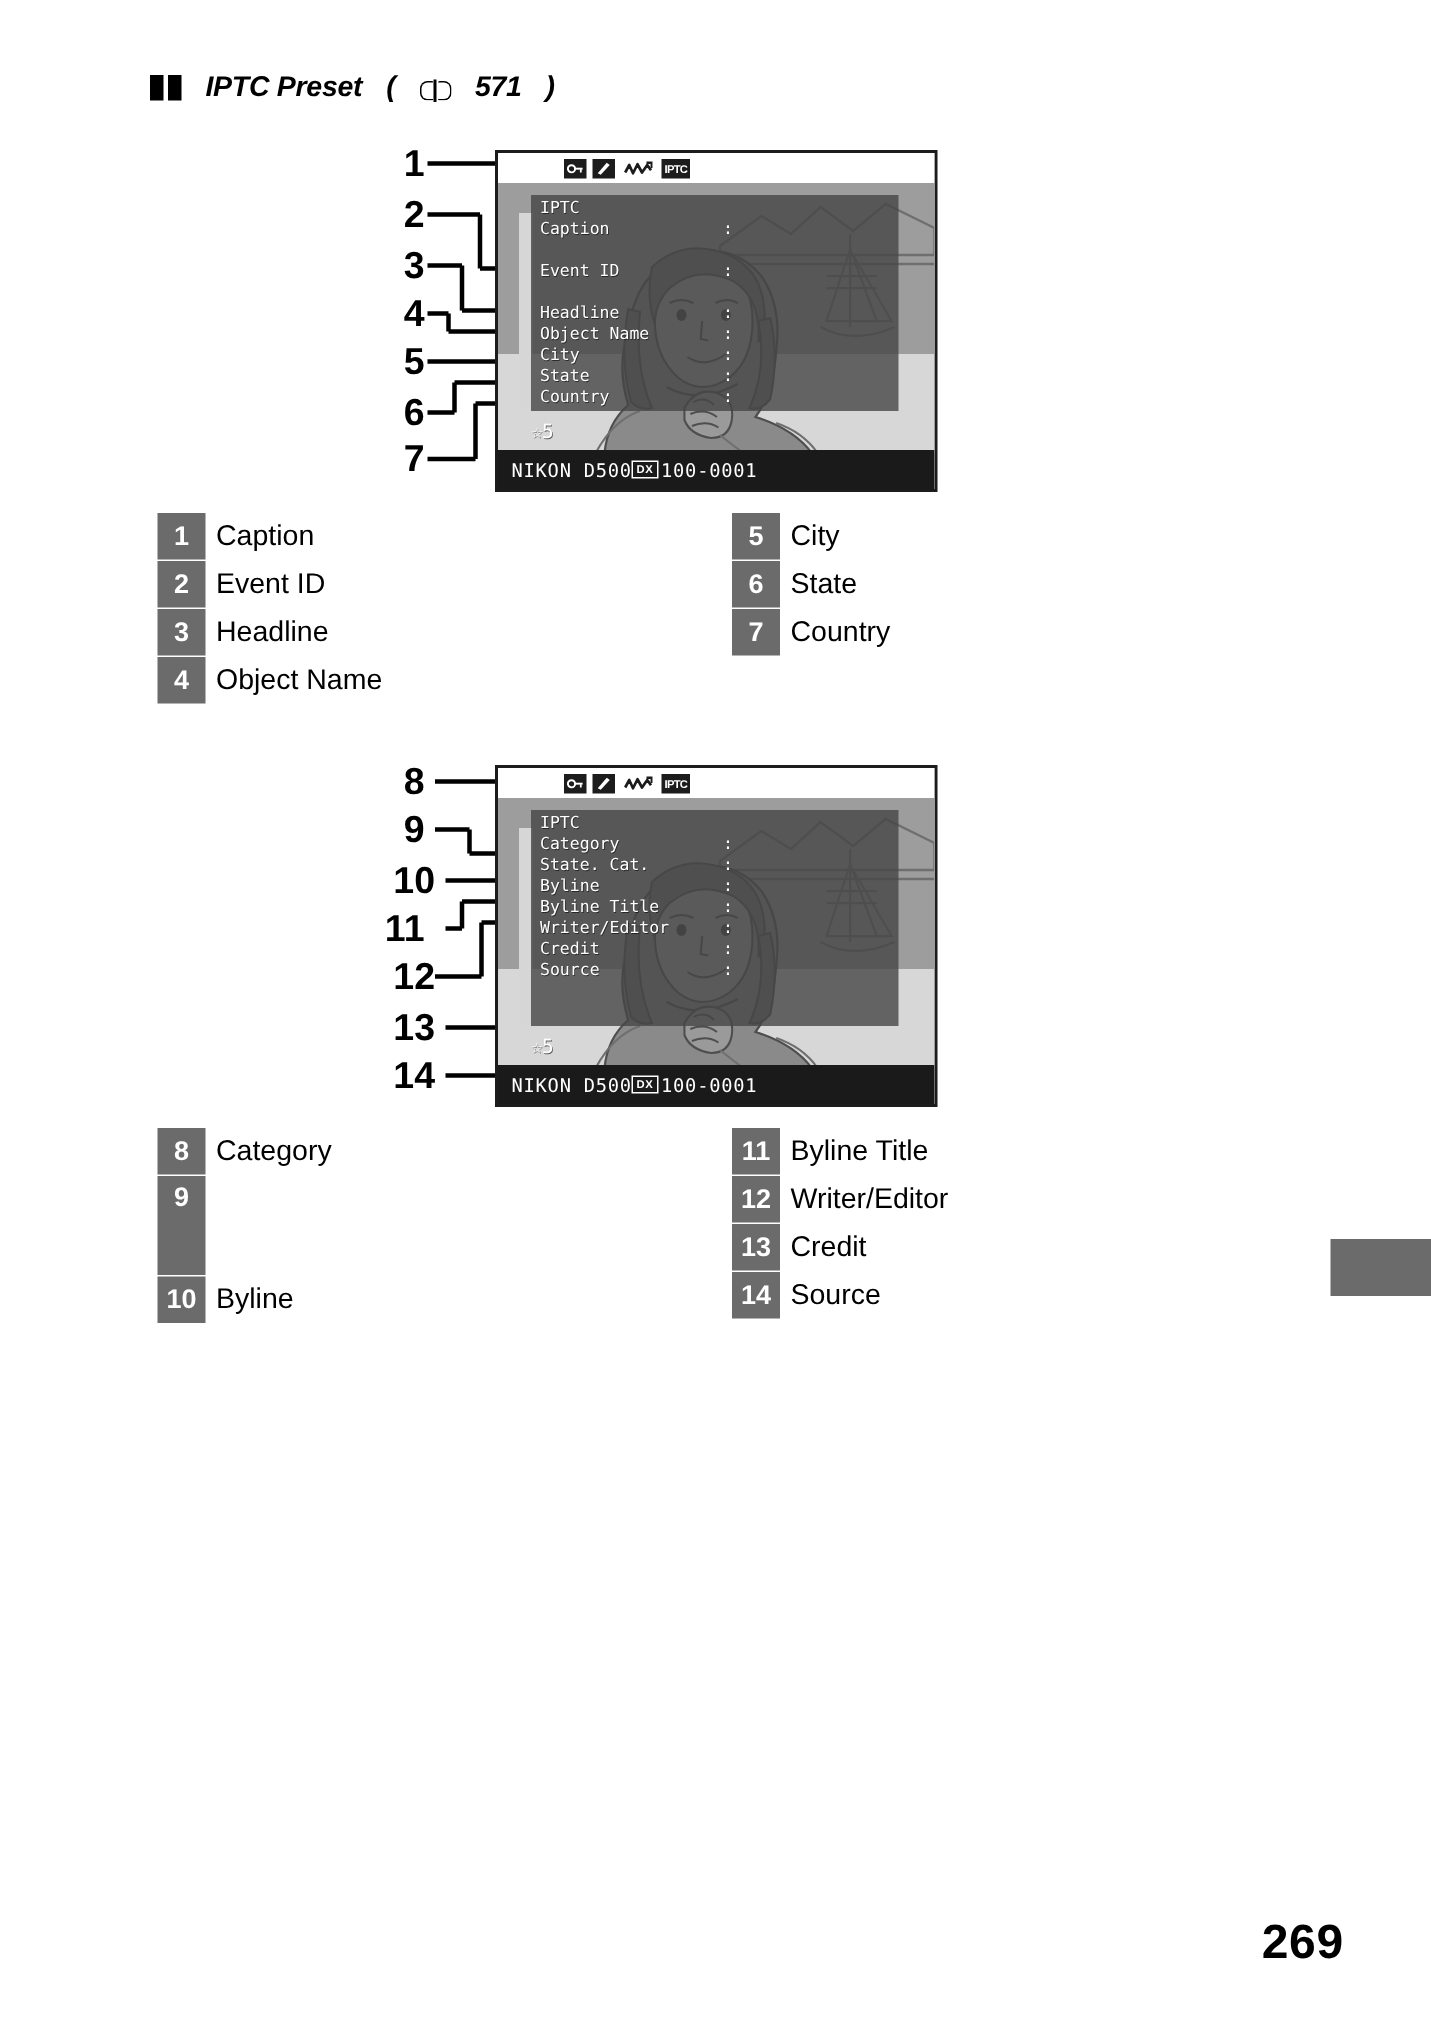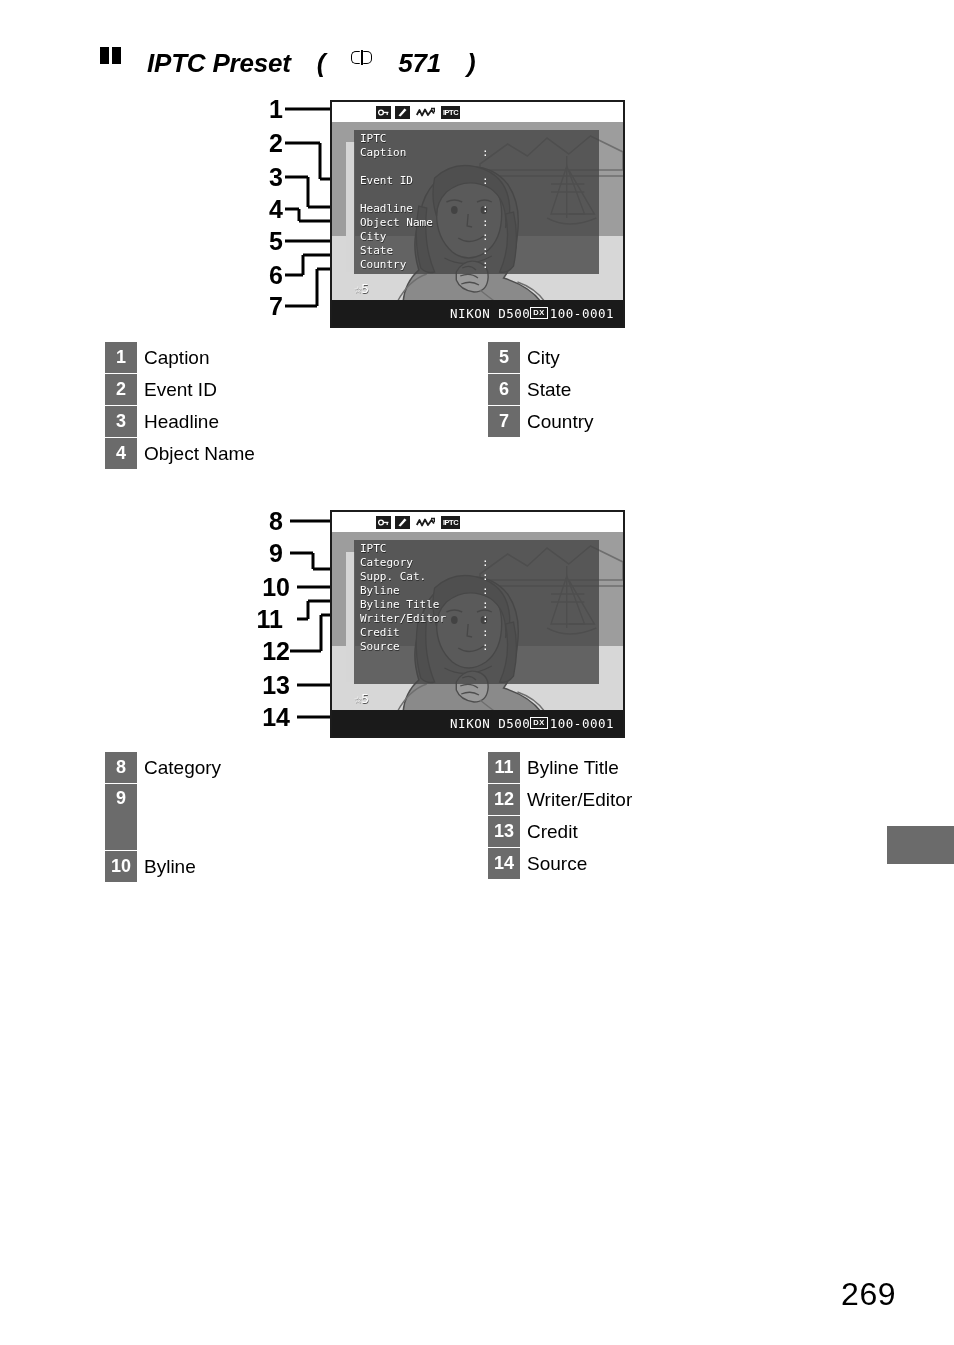--- a/index.html
+++ b/index.html
@@ -15,22 +15,23 @@
     color: #000000;
     overflow: hidden;
   }
 
   
   .heading {
     position: absolute;
     left: 100px;
     top: 48px;
     display: flex;
-    gap: 26px;
-    font-size: 26px;
+    align-items: center;
+    gap: 16px;
+    font-size: 19px;
     font-weight: bold;
     font-style: italic;
     letter-spacing: -0.2px;
     white-space: nowrap;
   }
   .heading-marks {
     display: inline-flex;
     gap: 3px;
     transform: translateY(-1px);
   }
@@ -201,21 +202,21 @@
   .lcd-bottombar {
     position: absolute;
     left: 0;
     bottom: 0;
     width: 100%;
     height: 26px;
     background: #1a1a1a;
     color: #ffffff;
     display: flex;
     align-items: center;
-    justify-content: flex-end;
+    justify-content: flex-start;
     padding: 0 9px;
     box-sizing: border-box;
     font-family: "DejaVu Sans Mono", monospace;
     font-size: 12.5px;
     letter-spacing: 0.5px;
     z-index: 6;
   }
   .lcd-bottombar .right {
     display: flex;
     align-items: center;
@@ -270,21 +271,21 @@
     top: 826px;
     width: 67px;
     height: 38px;
     background: #6b6b6b;
   }
   .page-number {
     position: absolute;
     right: 58px;
     bottom: 32px;
     font-size: 32px;
-    font-weight: normal;
+    font-weight: bold;
     letter-spacing: 0.5px;
   }
 </style>
 </head>
 <body>
 
 <div class="heading">
   <span class="heading-marks">
       <i></i>
       <i></i>
@@ -615,21 +616,21 @@
         </g>
       </svg>
     </div>
 
     <div class="lcd-sidebar"></div>
 
     <div class="lcd-info">
       <div class="row" style="top:3px;">IPTC</div>
       <div class="row" style="top:17px;">Category</div>
       <div class="colon" style="top:17px; left:128px;">:</div>
-      <div class="row" style="top:31px;">Supp. Cat.</div>
+      <div class="row" style="top:31px;">State. Cat.</div>
       <div class="colon" style="top:31px; left:128px;">:</div>
       <div class="row" style="top:45px;">Byline</div>
       <div class="colon" style="top:45px; left:128px;">:</div>
       <div class="row" style="top:59px;">Byline Title</div>
       <div class="colon" style="top:59px; left:128px;">:</div>
       <div class="row" style="top:73px;">Writer/Editor</div>
       <div class="colon" style="top:73px; left:128px;">:</div>
       <div class="row" style="top:87px;">Credit</div>
       <div class="colon" style="top:87px; left:128px;">:</div>
       <div class="row" style="top:101px;">Source</div>

